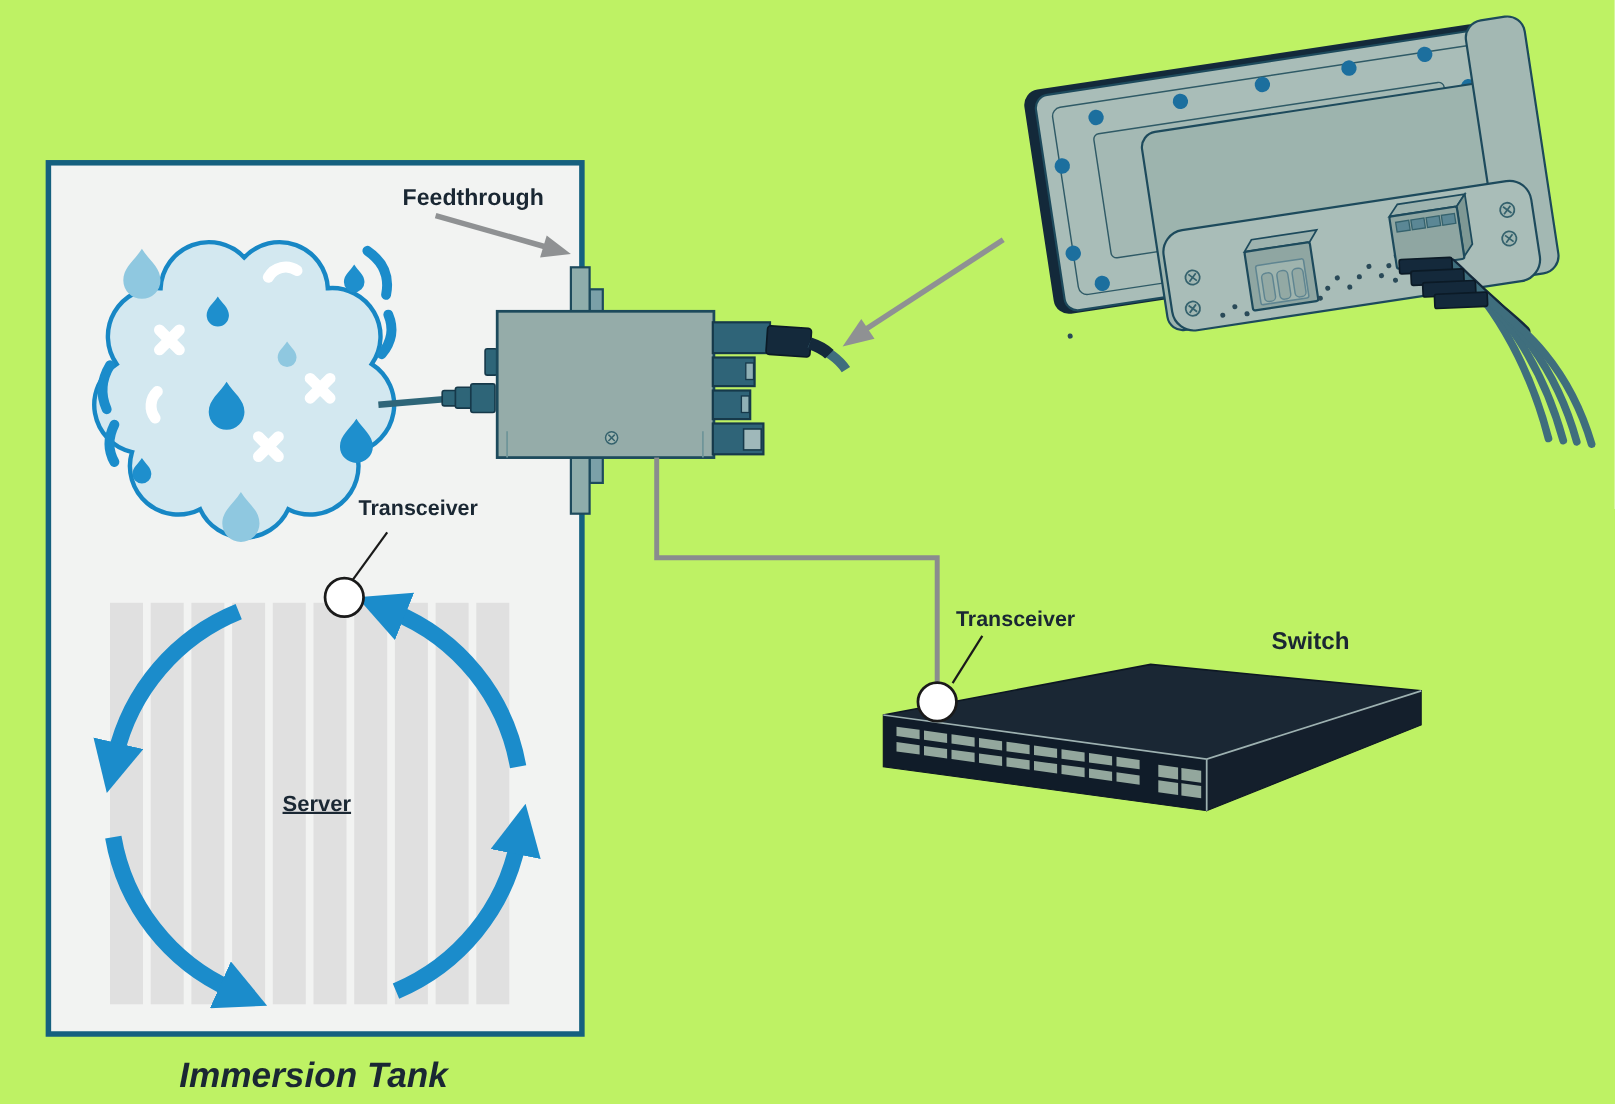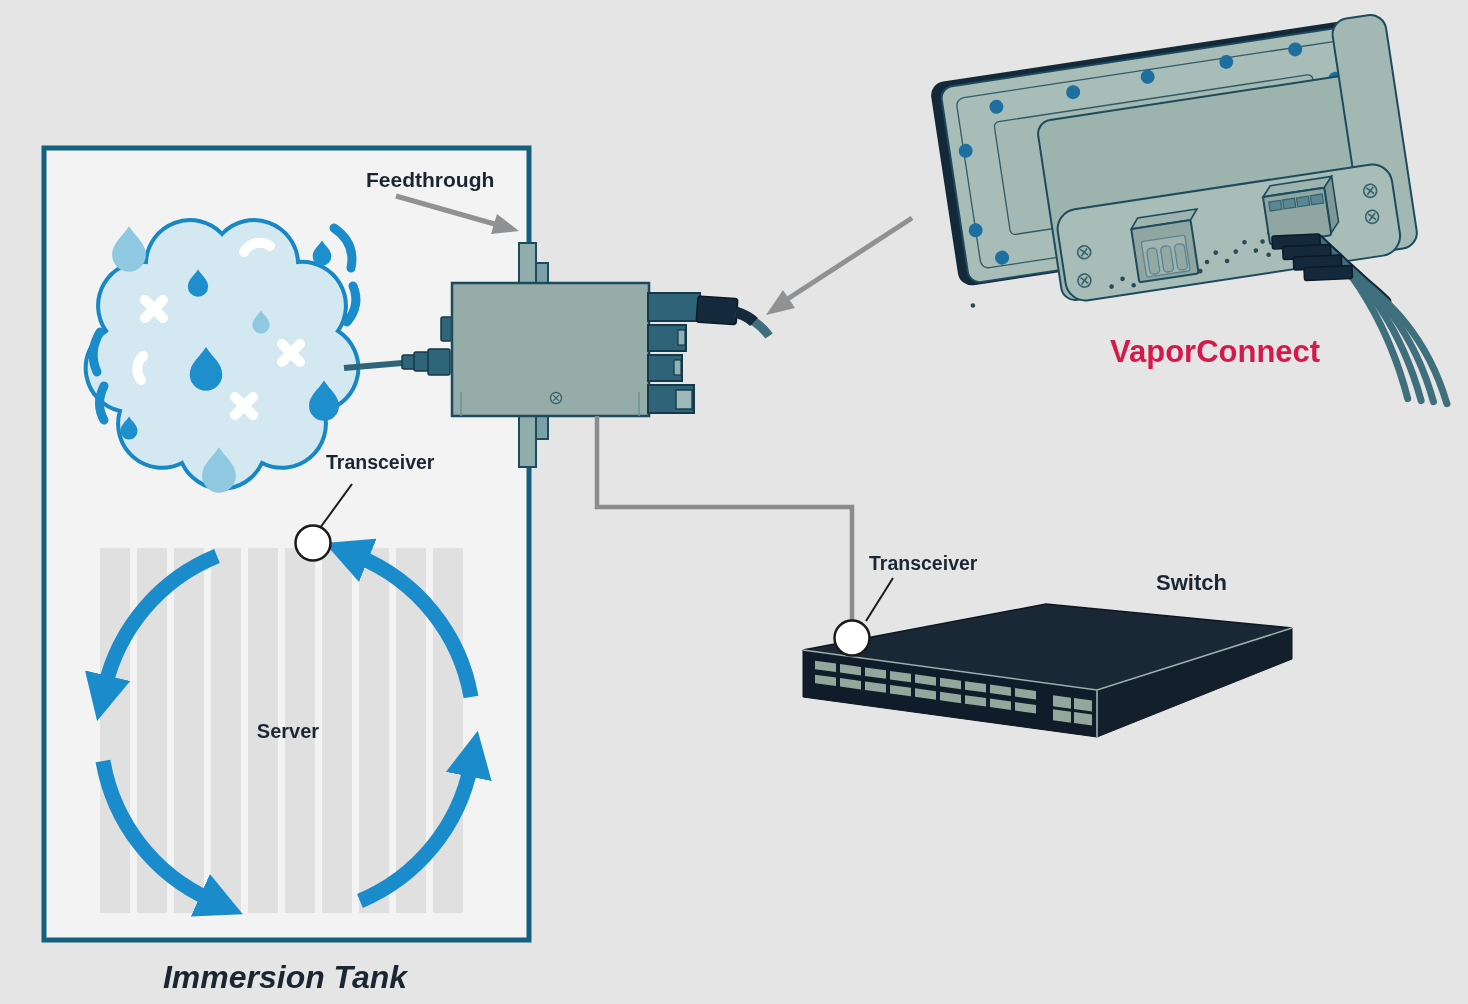--- a/index.html
+++ b/index.html
@@ -1,23 +1,23 @@
 <!DOCTYPE html>
 <html><head>
 <meta charset="utf-8">
 <style>
   html,body{margin:0;padding:0;background:#ffffff;}
-  #stage{position:relative;width:1468px;height:1004px;background:#e5e5e5;overflow:hidden;
+  #stage{position:relative;width:1468px;height:1004px;background:#bef264;overflow:hidden;
          font-family:"Liberation Sans","DejaVu Sans",sans-serif;}
   #art{position:absolute;left:0;top:0;}
   .lbl{position:absolute;color:#1a2733;font-weight:600;white-space:nowrap;}
   .lbl.center{transform:translateX(-50%);}
   #feedthrough-label{left:366px;top:168px;font-size:21px;}
   #transceiver-tank-label{left:326px;top:451px;font-size:19.5px;}
-  #server-label{left:288px;top:720px;font-size:20px;font-weight:600;}
+  #server-label{left:288px;top:720px;font-size:20px;font-weight:600;text-decoration:underline;}
   #immersion-tank-label{left:285px;top:959px;font-size:32px;font-weight:700;font-style:italic;}
   #transceiver-switch-label{left:869px;top:552px;font-size:19.5px;}
   #switch-label{left:1156px;top:570px;font-size:22px;font-weight:700;}
   #vaporconnect-label{left:1110px;top:334px;font-size:31px;font-weight:700;color:#d6194b;}
 </style>
 </head>
 <body>
 
 <div id="stage">
 
@@ -251,14 +251,13 @@
   <circle cx="313" cy="543" r="17.5" fill="#ffffff" stroke="#1a1a1a" stroke-width="2.5"></circle>
   <circle cx="852" cy="638" r="17.5" fill="#ffffff" stroke="#1a1a1a" stroke-width="2.5"></circle>
 </svg>
 
   <div class="lbl" id="feedthrough-label">Feedthrough</div>
   <div class="lbl" id="transceiver-tank-label">Transceiver</div>
   <div class="lbl center" id="server-label">Server</div>
   <div class="lbl center" id="immersion-tank-label">Immersion Tank</div>
   <div class="lbl" id="transceiver-switch-label">Transceiver</div>
   <div class="lbl" id="switch-label">Switch</div>
-  <div class="lbl" id="vaporconnect-label">VaporConnect</div>
 </div>
 
 </body></html>

